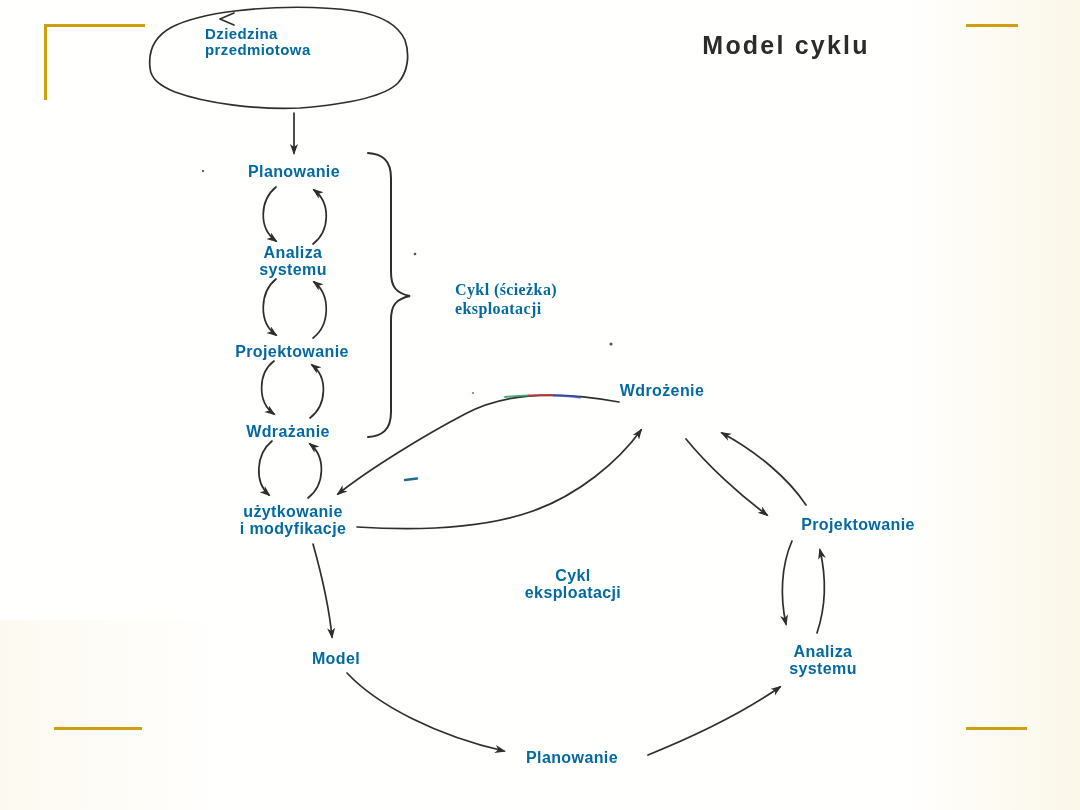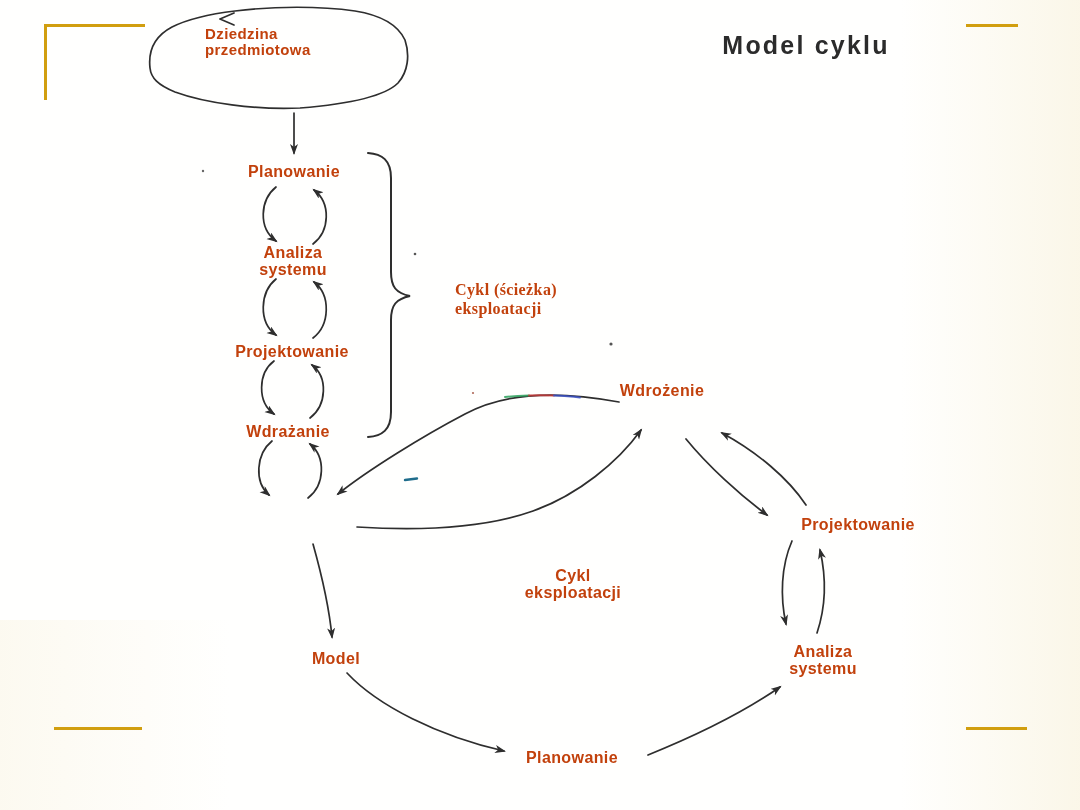--- a/index.html
+++ b/index.html
@@ -10,29 +10,28 @@
   }
   
   .scan-tint-right{position:absolute;top:0;left:900px;width:180px;height:810px;
     background:linear-gradient(to right,rgba(246,238,212,0),rgba(244,234,200,0.40));pointer-events:none;}
   .scan-tint-bl{position:absolute;left:0;top:620px;width:230px;height:190px;
     background:linear-gradient(to left,rgba(250,244,224,0),rgba(247,239,214,0.35));pointer-events:none;}
 
   svg.strokes{position:absolute;left:0;top:0;}
 
   .lbl{
-    position:absolute;font-weight:bold;color:#c2410c;
+    position:absolute;font-weight:bold;color:#0369a1;
     font-size:16px;line-height:17px;letter-spacing:0.4px;white-space:nowrap;
   }
   .ctr{transform:translateX(-50%);text-align:center;}
   .blob-text{left:205px;top:26px;font-size:15px;line-height:16px;}
   .title{
     left:786px;top:32px;font-size:25px;line-height:27px;letter-spacing:2.2px;
     color:#2b2b2b;
-    margin-left:20px;
   }
   .brace-label{left:455px;top:280px;line-height:19px;font-family:Liberation Serif, serif;}
 
   .accent{position:absolute;background:#D19E0F;}
   .tl-h{left:44px;top:24px;width:101px;height:3px;}
   .tl-v{left:44px;top:24px;width:3px;height:76px;}
   .tr-h{left:966px;top:24px;width:52px;height:3px;}
   .bl-h{left:54px;top:727px;width:88px;height:3px;}
   .br-h{left:966px;top:727px;width:61px;height:3px;}
 </style>
@@ -128,20 +127,24 @@
 
   <div class="lbl ctr" style="left:293px;top:244px">
     <div>Analiza</div>
     <div>systemu</div>
   </div>
 
   <div class="lbl ctr" style="left:292px;top:343px">Projektowanie</div>
 
   <div class="lbl ctr" style="left:288px;top:423px">Wdrażanie</div>
 
+  <div class="lbl ctr" style="left:293px;top:503px">
+    <div>użytkowanie</div>
+    <div>i modyfikacje</div>
+  </div>
 
   <div class="lbl brace-label">
     <div>Cykl (ścieżka)</div>
     <div>eksploatacji</div>
   </div>
 
   <div class="lbl ctr" style="left:662px;top:382px">Wdrożenie</div>
 
   <div class="lbl ctr" style="left:858px;top:516px">Projektowanie</div>
 

